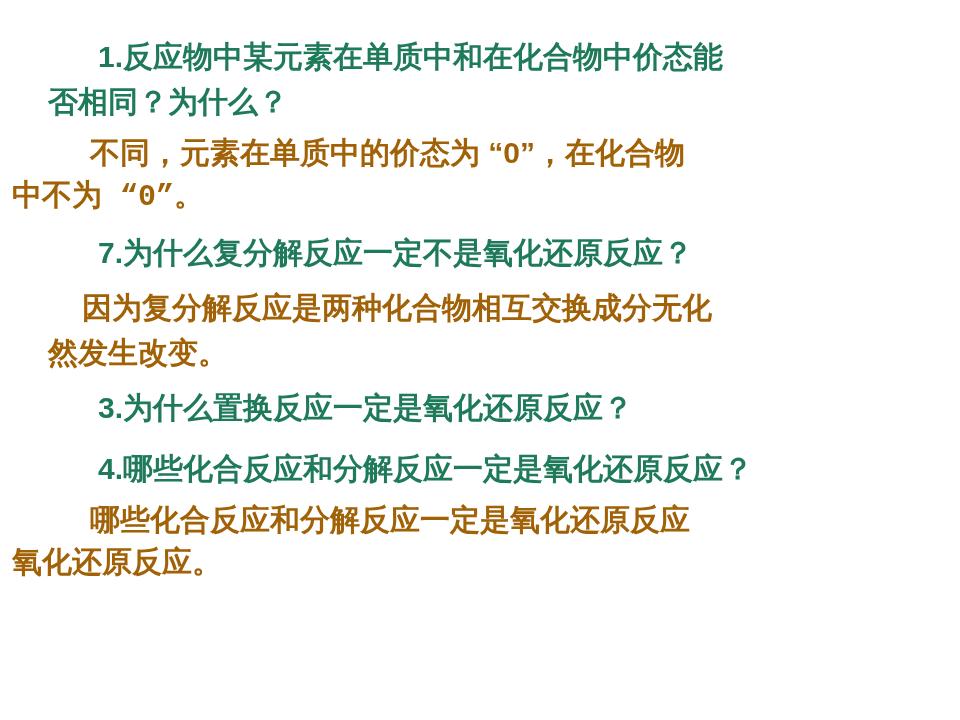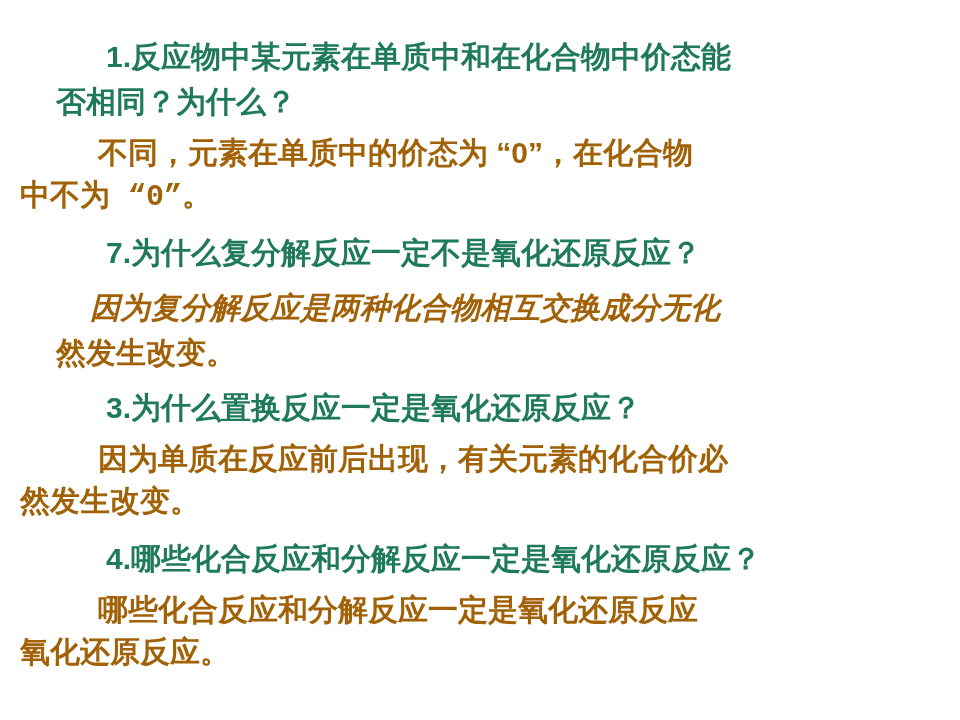--- a/index.html
+++ b/index.html
@@ -11,42 +11,42 @@
     height: 720px;
     background: #ffffff;
     font-family: "Liberation Sans", sans-serif;
     overflow: hidden;
   }
   .slide {
     position: relative;
     width: 960px;
     height: 720px;
     box-sizing: border-box;
-    padding: 34px 18px 0 20px;
+    padding: 34px 18px 0 12px;
   }
   .block {
     margin: 0;
   }
   .line {
     font-size: 30px;
     line-height: 45px;
     font-weight: bold;
     letter-spacing: 0px;
     white-space: pre-wrap;
   }
   .q {
     color: #1f7a5a;
   }
   .a {
     color: #a16207;
   }
   .indent-1 { padding-left: 86px; }
   .indent-2 { padding-left: 36px; }
   .indent-3 { padding-left: 78px; }
-  .indent-4 { padding-left: 70px; font-style: italic; }
+  .indent-4 { padding-left: 70px; }
   .indent-0 { padding-left: 0px; font-family: Liberation Mono, monospace; }
   .gap-small { height: 6px; }
   .gap-med { height: 10px; }
 </style>
 </head>
 <body>
 
 <div class="slide">
 
   <div class="block">
@@ -75,24 +75,20 @@
   </div>
 
   <div class="gap-med"></div>
 
   <div class="block">
     <div class="line q indent-1">3.为什么置换反应一定是氧化还原反应？</div>
   </div>
 
   <div class="gap-small"></div>
 
-  <div class="block">
-    <div class="line a indent-3">因为单质在反应前后出现，有关元素的化合价必</div>
-    <div class="line a indent-0">然发生改变。</div>
-  </div>
 
   <div class="gap-med"></div>
 
   <div class="block">
     <div class="line q indent-1">4.哪些化合反应和分解反应一定是氧化还原反应？</div>
   </div>
 
   <div class="gap-small"></div>
 
   <div class="block">

